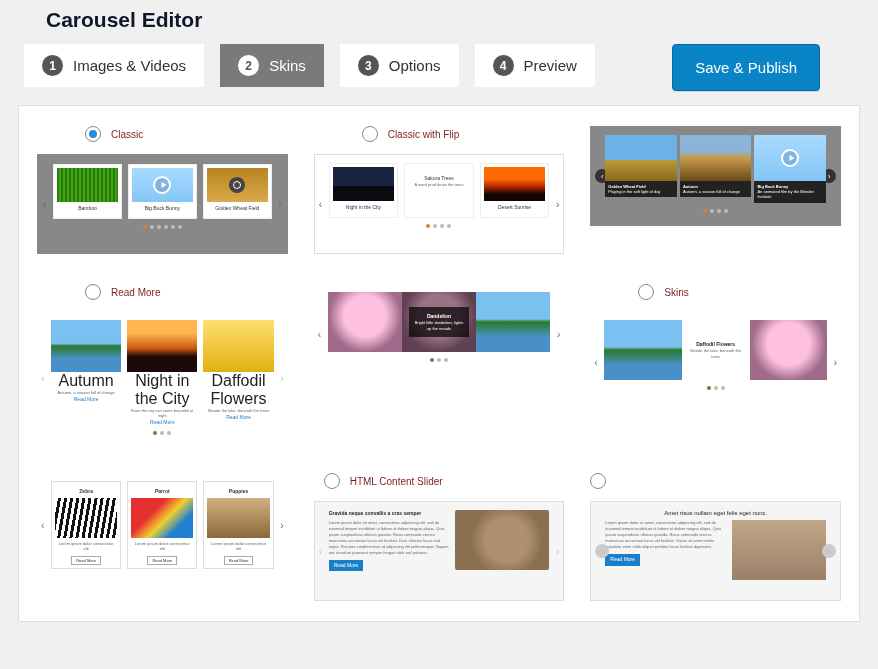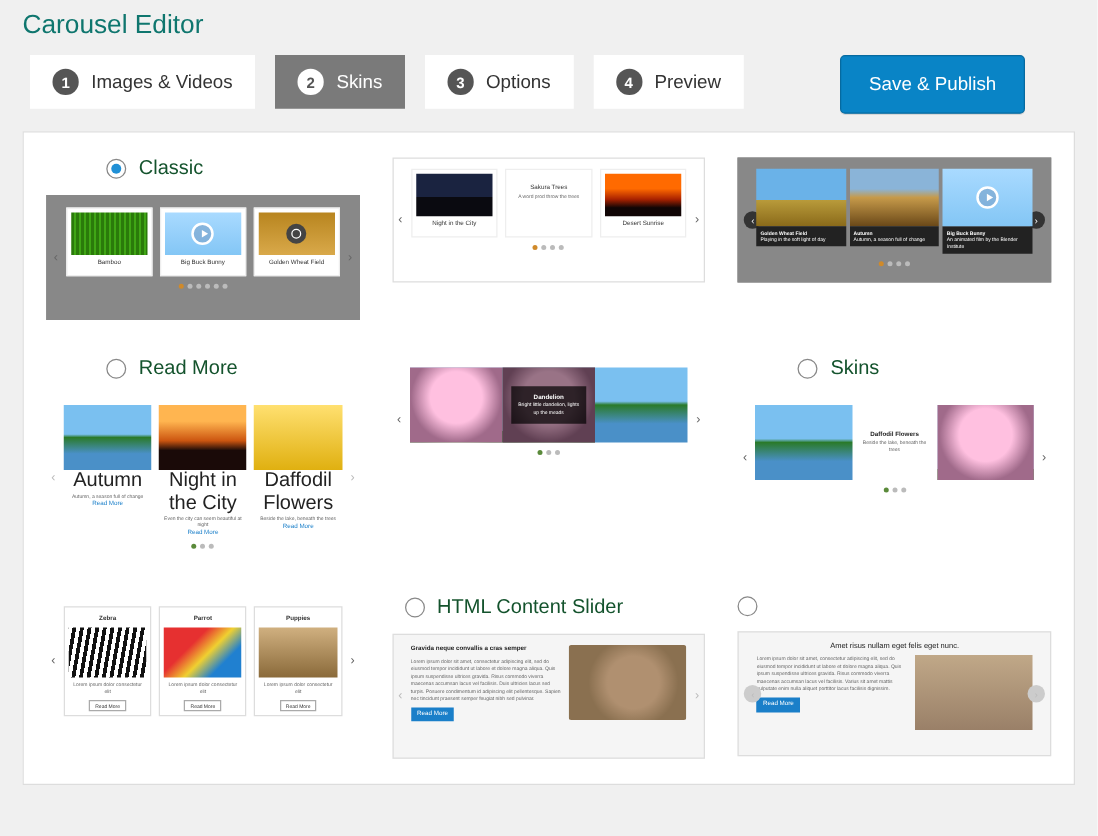--- a/index.html
+++ b/index.html
@@ -7,23 +7,24 @@
       font-family: -apple-system, "Helvetica Neue", Arial, sans-serif;
       background: #f0f0f0;
       color: #222;
       width: 878px;
     }
     .page {
       padding: 8px 18px 18px 18px;
     }
     .page-title {
       font-size: 21px;
-      font-weight: 400;
-      color: #0f766e;
+      font-weight: 700;
+      color: #0f172a;
       margin-bottom: 12px;
+      margin-left: 28px;
     }
     .tabs {
       display: flex;
       gap: 16px;
       align-items: flex-start;
       margin-bottom: 0;
       padding-left: 6px;
     }
     .tab {
       display: flex;
@@ -106,22 +107,22 @@
       flex-shrink: 0;
     }
     .radio.checked::after {
       content: "";
       width: 8px;
       height: 8px;
       border-radius: 50%;
       background: #2090d6;
     }
     .skin-label {
-      font-size: 16px;
-      color: #14532d;
+      font-size: 10px;
+      color: #7f1d1d;
       cursor: pointer;
     }
     .thumb {
       width: 100%;
       border: 1px solid #ddd;
       background: #fff;
       position: relative;
       padding: 8px 14px;
       min-height: 100px;
     }
@@ -283,20 +284,24 @@
               <span class="dot"></span>
               <span class="dot"></span>
               <span class="dot"></span>
               <span class="dot"></span>
               <span class="dot"></span>
           </div>
         </div>
       </div>
 
       <div class="skin">
+        <div class="skin-head">
+          <span class="radio"></span>
+          <span class="skin-label">Classic with Flip</span>
+        </div>
         <div class="thumb">
           <span class="arrow left">‹</span>
           <span class="arrow right">›</span>
           <div class="row3">
             <div class="card">
               <div class="img img-city"></div>
               <div class="cap">Night in the City</div>
             </div>
             <div class="card">
               <div class="cap" style="padding:8px 2px;">

